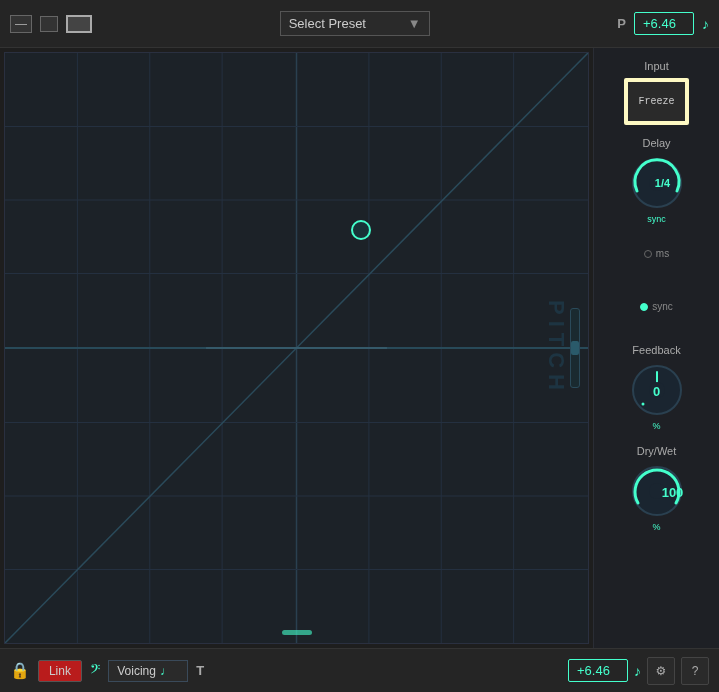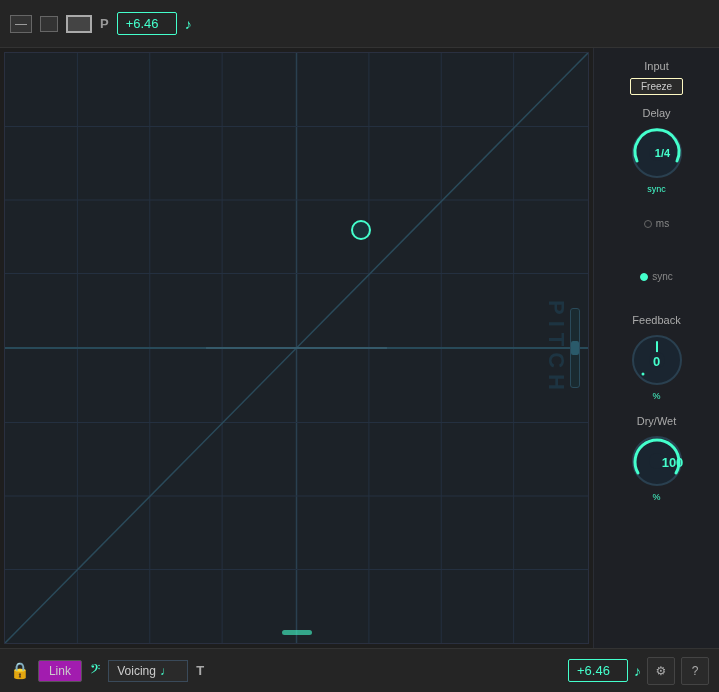--- a/index.html
+++ b/index.html
@@ -187,26 +187,27 @@
 
     .section-label {
       color: #aaa;
       font-size: 11px;
       text-align: center;
       margin-top: 4px;
     }
 
     .freeze-btn {
       background: #2a2a2a;
-      border: 1px solid #fef9c3;
+      border: 4px solid #fef9c3;
       color: #ccc;
       font-size: 10px;
-      padding: 2px 10px;
+      padding: 14px 10px;
       cursor: pointer;
       border-radius: 2px;
+      font-family: Liberation Mono, monospace;
     }
 
     .knob-container {
       display: flex;
       flex-direction: column;
       align-items: center;
       gap: 2px;
     }
 
     .knob {
@@ -276,21 +277,21 @@
       gap: 8px;
       border-top: 1px solid #333;
     }
 
     .lock-icon {
       color: #888;
       font-size: 16px;
       cursor: pointer;
     }
     .link-btn {
-      background: #a21caf;
+      background: #b91c1c;
       border: 1px solid #555;
       color: #ccc;
       font-size: 12px;
       padding: 3px 10px;
       cursor: pointer;
       border-radius: 2px;
     }
     .bass-icon {
       color: #4fc;
       font-size: 16px;
@@ -335,20 +336,26 @@
 </head>
 <body>
 
 <div class="plugin-container">
 
   <div class="top-bar">
     <div class="view-btn-minus">—</div>
     <div class="view-btn" style="width:18px;height:16px;border:1px solid #666;background:#333;"></div>
     <div class="view-btn active" style="width:26px;height:18px;border:2px solid #aaa;background:#444;"></div>
 
+    <div style="flex:1;display:flex;justify-content:center;">
+      <div class="preset-dropdown">
+        <span>Select Preset</span>
+        <span class="arrow">▼</span>
+      </div>
+    </div>
 
     <span class="p-label">P</span>
     <div class="value-display">+6.46</div>
     <span class="note-icon">♪</span>
   </div>
 
   <div class="main-area">
 
     <div class="canvas-area">
 

